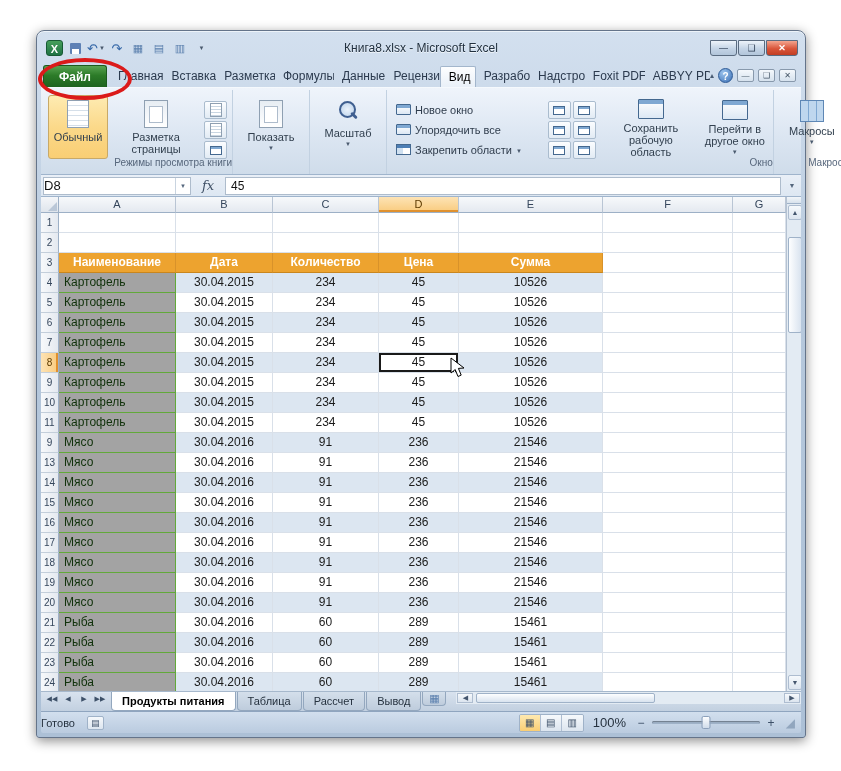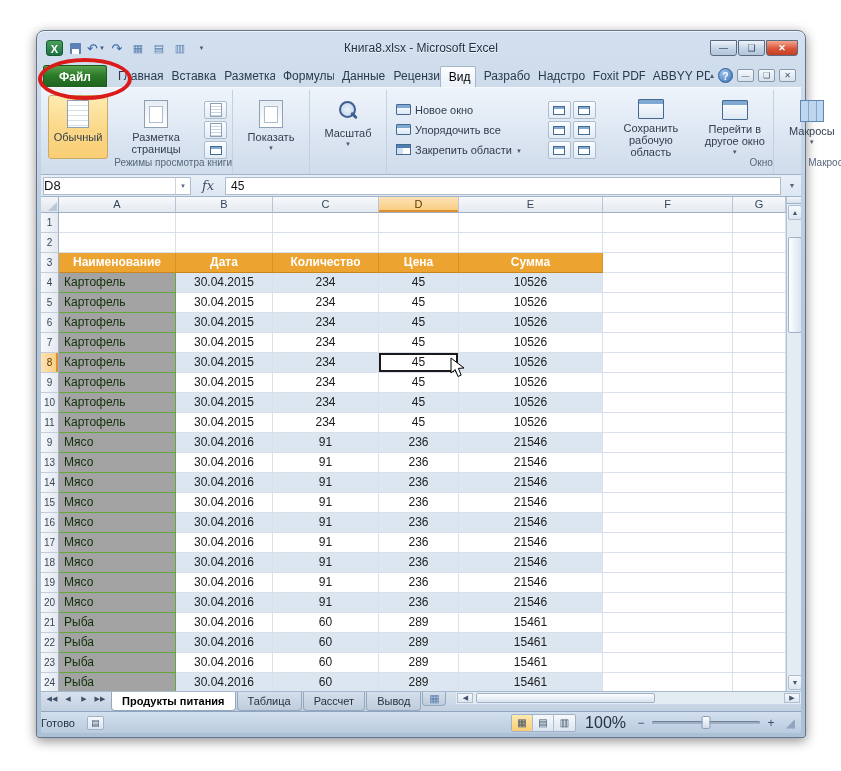--- a/index.html
+++ b/index.html
@@ -138,21 +138,21 @@
     display:flex;align-items:center;font-size:11px;color:#26323F;border-radius:0 0 2px 2px}
   .sb-ready{padding:0 12px 0 0}
   .sb-macro{width:17px;height:14px;border:1px solid #9FB2C8;background:linear-gradient(#F6F9FC,#DCE5EF);border-radius:2px;
     display:flex;align-items:center;justify-content:center;font-size:9px;color:#44566E}
   .sb-right{margin-left:auto;display:flex;align-items:center;gap:5px;padding-right:4px}
   .viewbtns{display:flex;border:1px solid #9FB2C8;border-radius:2px;overflow:hidden}
   .vb{width:21px;height:16px;display:flex;align-items:center;justify-content:center;font-size:10px;color:#3D5068;
     background:linear-gradient(#F6F9FC,#DCE5EF);border-right:1px solid #AEBDD0}
   .vb:last-child{border-right:none}
   .vb.active{background:linear-gradient(#FEE9B0,#F9CE74)}
-  .sb-zoom{padding:0 4px;font-size:16px}
+  .sb-zoom{padding:0 4px;font-size:13px}
   .slider{display:flex;align-items:center;gap:5px}
   .sl-minus,.sl-plus{width:12px;text-align:center;color:#3D5068;font-size:12px;line-height:12px}
   .sl-track{width:108px;height:3px;background:#9FB2C8;border-radius:2px;position:relative;box-shadow:inset 0 1px 1px rgba(0,0,0,.3)}
   .sl-thumb{position:absolute;left:50%;top:-5px;width:9px;height:13px;background:linear-gradient(#FDFEFF,#D0DCEA);border:1px solid #8CA0BA;border-radius:2px;transform:translateX(-50%)}
   .sb-grip{width:15px;color:#91A6BE;font-size:12px;text-align:right;padding-right:2px}
 
   .cursor{position:absolute;left:450px;top:357px;z-index:20;pointer-events:none}
 </style>
 </head>
 <body>

